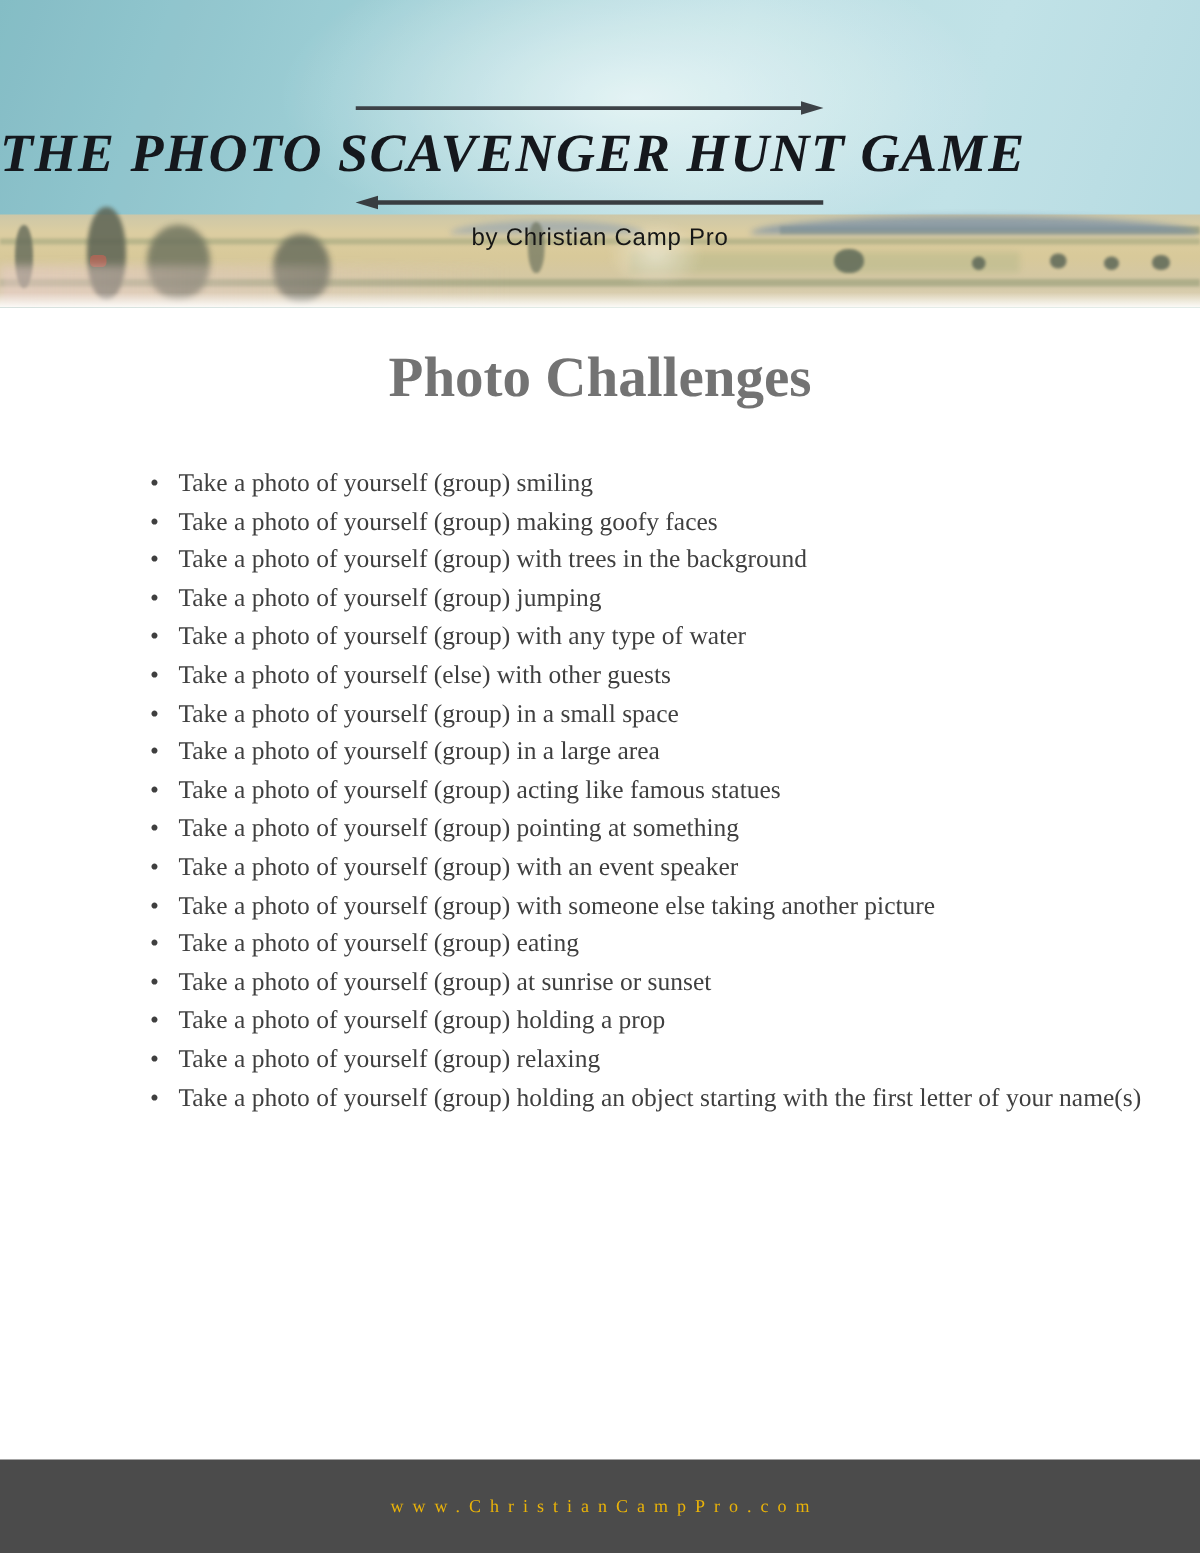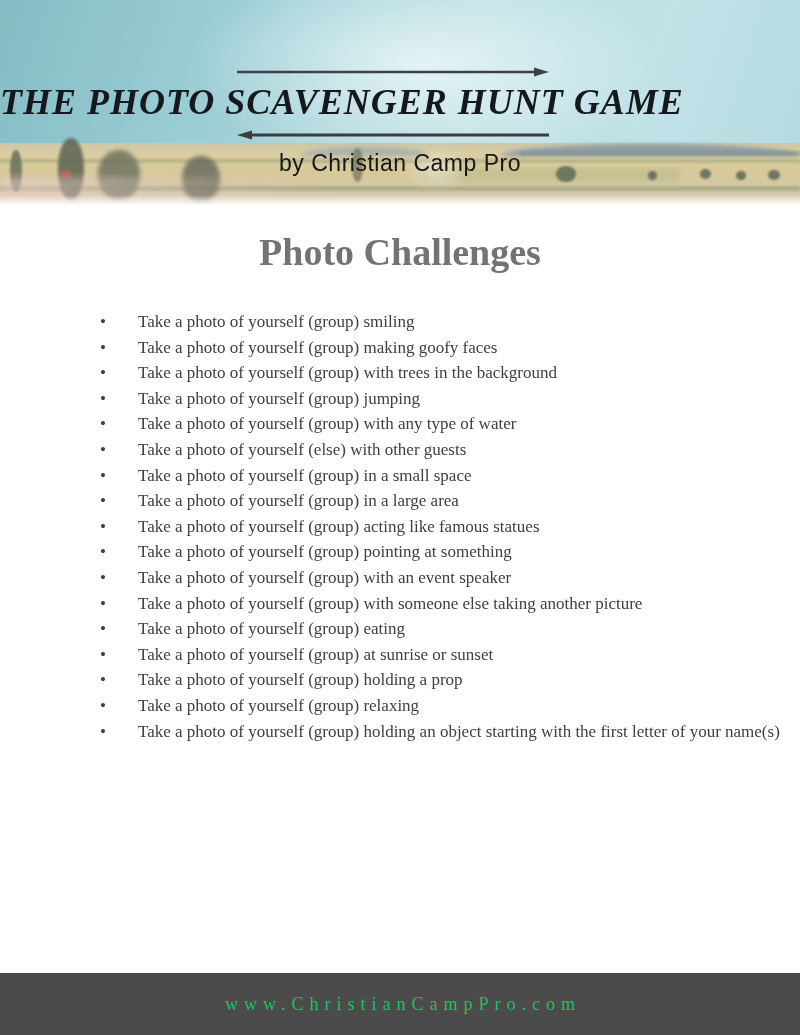--- a/index.html
+++ b/index.html
@@ -52,46 +52,46 @@
   .arrow-bottom { top:129px; }
 
   .hero-title {
     position:absolute; top:84px; left:0; right:0; margin:0; text-align:left;
     font-family:"Liberation Serif", serif; font-style:italic; font-weight:700;
     font-size:36px; line-height:36px; letter-spacing:1px; color:#15181d;
   }
   .byline {
     position:absolute; top:150px; left:0; right:0; text-align:center;
     font-family:"Liberation Sans", sans-serif; font-weight:500;
-    font-size:23px; color:#161616; letter-spacing:.5px;
+    font-size:16px; color:#161616; letter-spacing:.5px;
   }
 
   
   .intro {
     margin:61px 40px 0 92px; white-space:pre-wrap;
     font-size:18.5px; line-height:29px; color:#3e3e3e;
   }
   .challenges-heading {
     margin:24px 0 16px; text-align:center;
     font-family:"Liberation Serif", serif; font-weight:700;
     font-size:38px; line-height:46px; color:#737373;
   }
   .challenges-list { margin:34px 0 0; padding:0 20px 0 100px; list-style:none; }
   .challenges-list li { display:flex; font-size:17px; line-height:25.6px; color:#3f3f3f; }
   .bullet { flex:0 0 19px; }
   .bullet::before { content:"\2022"; }
-  .li-text { flex:1 1 auto; max-width:660px;margin-left:19px; }
+  .li-text { flex:1 1 auto; max-width:660px; }
 
   
   .footer {
     position:absolute; left:0; right:0; bottom:0; height:62px; background:#4b4b4b;
     display:flex; align-items:center; justify-content:center;
   }
   .footer-link {
-    font-family:"Liberation Serif", serif; font-size:18px; color:#22c55e;
+    font-family:"Liberation Serif", serif; font-size:12px; color:#eab308;
     letter-spacing:6px; text-indent:6px; text-decoration:none;
   }
 </style>
 </head>
 <body>
 
 <div class="page">
 
   <header class="hero">
     <div class="sky-glow"></div>

